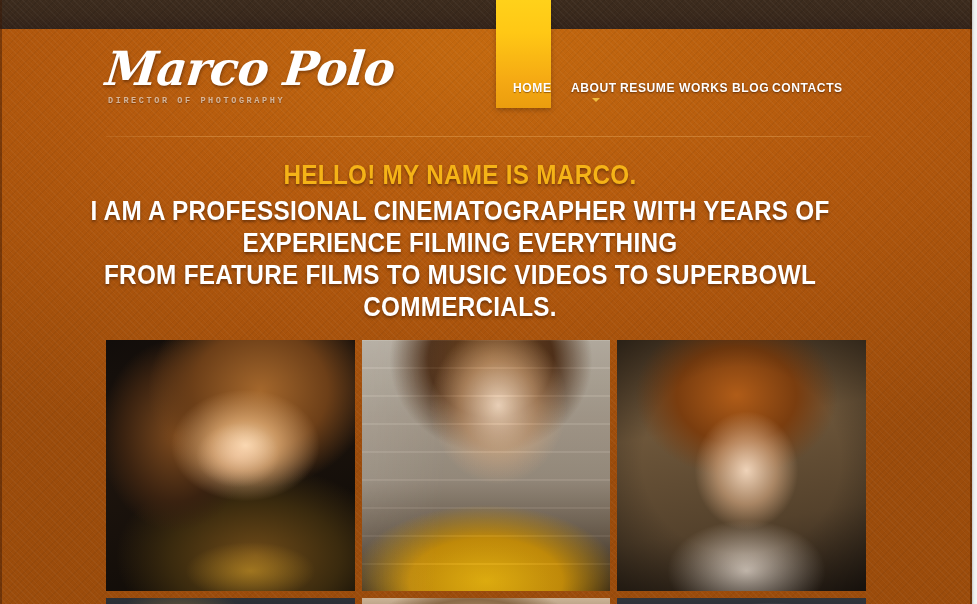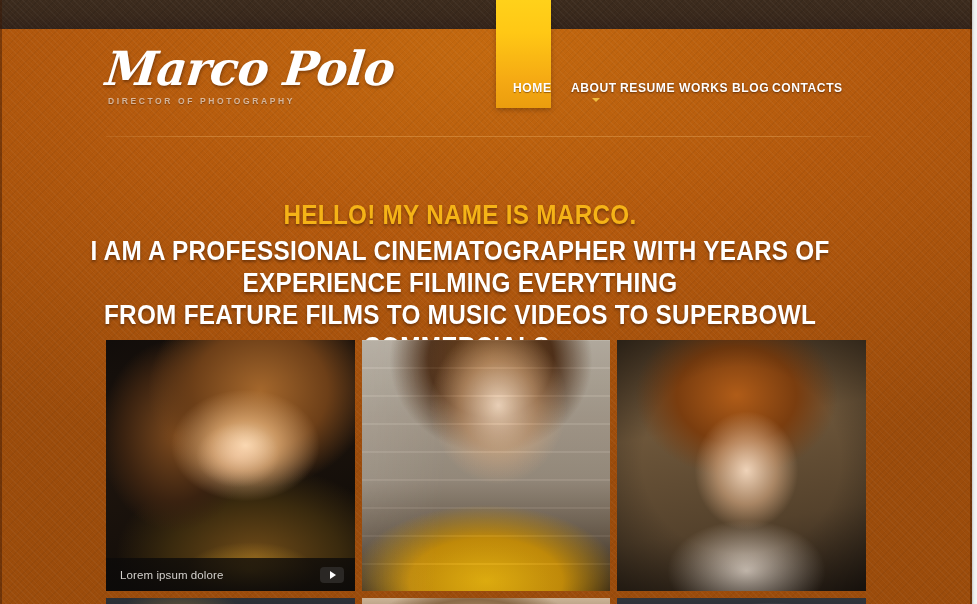--- a/index.html
+++ b/index.html
@@ -99,21 +99,21 @@
     line-height:50px;
     color:#ffffff;
     letter-spacing:-1px;
     text-shadow:1px 2px 3px rgba(60,25,5,.45);
     transform:skewX(-6deg);
     white-space:nowrap;
   }
   #logo-tagline {
     margin-top:2px;
     margin-left:2px;
-    font-family:Liberation Sans, sans-serif;
+    font-family:Liberation Mono, monospace;
     font-size:8.5px;
     font-weight:700;
     letter-spacing:2.6px;
     color:rgba(255,255,255,.58);
     text-transform:uppercase;
     text-shadow:0 1px 1px rgba(60,25,5,.4);
   }
 
   
   #nav {
@@ -160,21 +160,20 @@
     width:765px; height:1px;
     background:linear-gradient(90deg, rgba(255,215,150,.10) 0%, rgba(255,205,130,.28) 12%, rgba(255,205,130,.28) 88%, rgba(255,215,150,.08) 100%);
   }
 
   
   #hero {
     position:absolute;
     left:0; top:160px;
     width:920px;
     text-align:center;
-    margin-top:40px;
   }
   .hero-line {
     font-family:"Liberation Sans Narrow","Liberation Sans", sans-serif;
     font-weight:700;
     text-transform:uppercase;
     text-shadow:0 2px 3px rgba(60,25,5,.55);
     transform:scaleX(.90);
     letter-spacing:.3px;
   }
   #hero-title {
@@ -393,26 +392,20 @@
         <button id="cta-button">HIRE ME NOW!</button>
       </div>
     </div>
 
     <div id="gallery">
 
       <div class="gallery-row">
 
         <div class="tile">
           <div class="photo-1"></div>
-          <div class="tile-caption">
-            <span class="caption-text">Lorem ipsum dolore</span>
-            <span class="play-button">
-              <span class="play-triangle"></span>
-            </span>
-          </div>
         </div>
 
         <div class="tile">
           <div class="photo-2"></div>
         </div>
 
         <div class="tile">
           <div class="photo-3"></div>
         </div>
 

